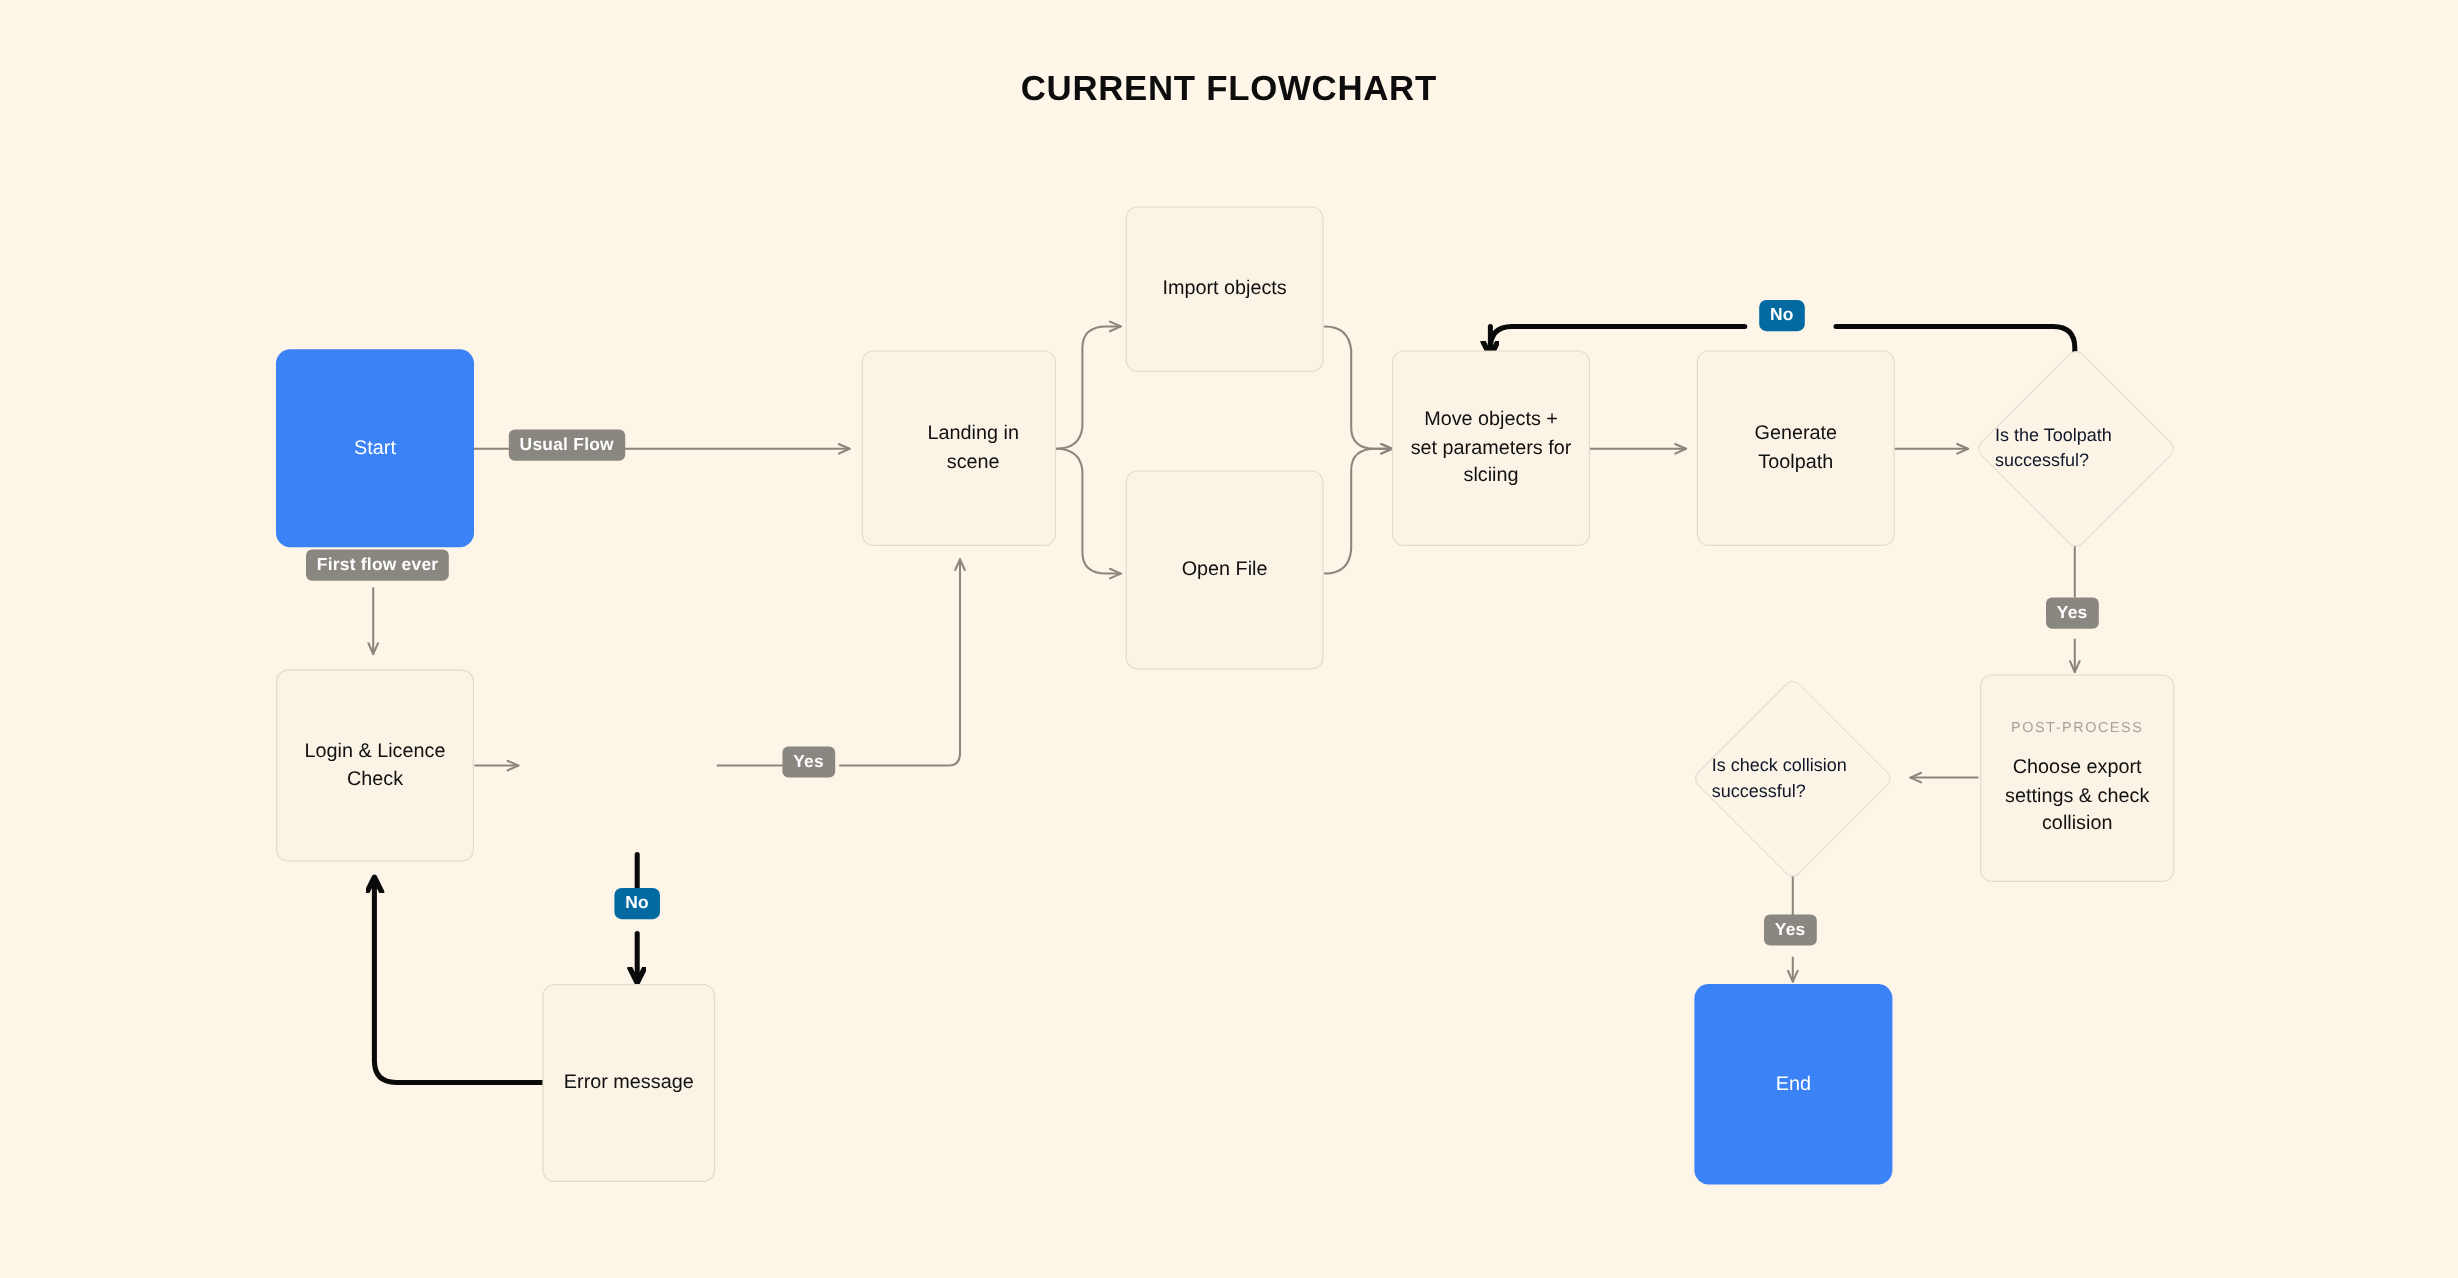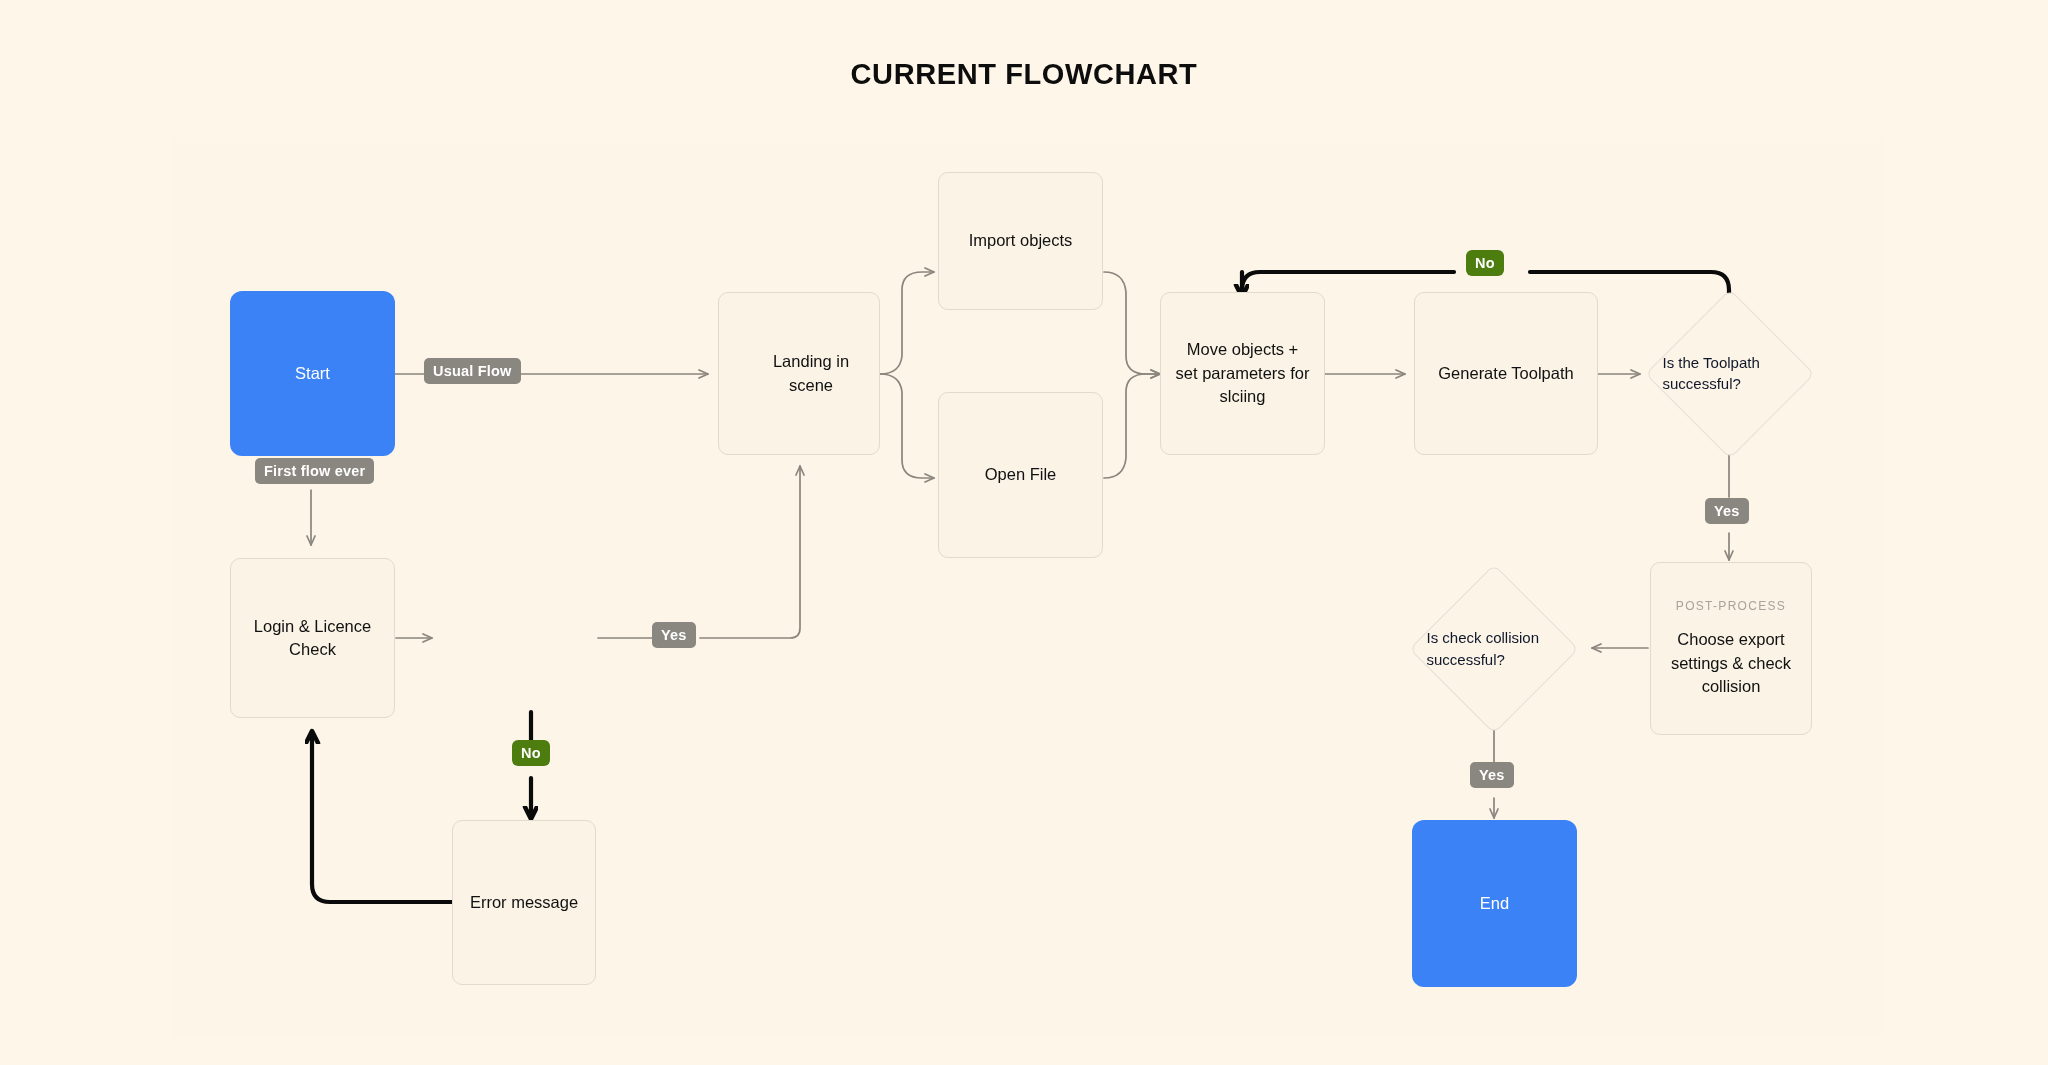--- a/index.html
+++ b/index.html
@@ -115,21 +115,21 @@
     justify-content: center;
     font-size: 14.5px;
     font-weight: bold;
     color: #ffffff;
     border-radius: 5px;
     padding: 5px 9px;
     white-space: nowrap;
     letter-spacing: 0.2px;
   }
   .edge-label.gray { background: #8a8680; }
-  .edge-label.black { background: #4d7c0f; border-radius: 6px; }
+  .edge-label.black { background: #0369a1; border-radius: 6px; }
 
   
   .node-caption {
     font-size: 12px;
     letter-spacing: 1.3px;
     color: #a8a29a;
     margin-bottom: 13px;
     text-transform: uppercase;
   }
   .node-body { font-size: 16.5px; line-height: 1.45; }
@@ -236,21 +236,21 @@
   </div>
 
   <div class="node process" style="left:938px; top:392px; width:165px; height:166px;">
     <span>Open File</span>
   </div>
 
   <div class="node process" style="left:1160px; top:292px; width:165px; height:163px;">
     <span>Move objects + set parameters for slciing</span>
   </div>
 
-  <div class="node process" style="left:1414px; top:292px; width:184px; height:163px;">
+  <div class="node process" style="left:1414px; top:292px; width:165px; height:163px;">
     <span>Generate Toolpath</span>
   </div>
 
   <div class="decision" style="left:1638px; top:292px; width:184px; height:163px;">
     <div class="dia-shape"></div>
     <div class="dia-text">Is the Toolpath successful?</div>
   </div>
 
   <div class="edge-label black" style="left:1466px; top:250px;">
     <span>No</span>

